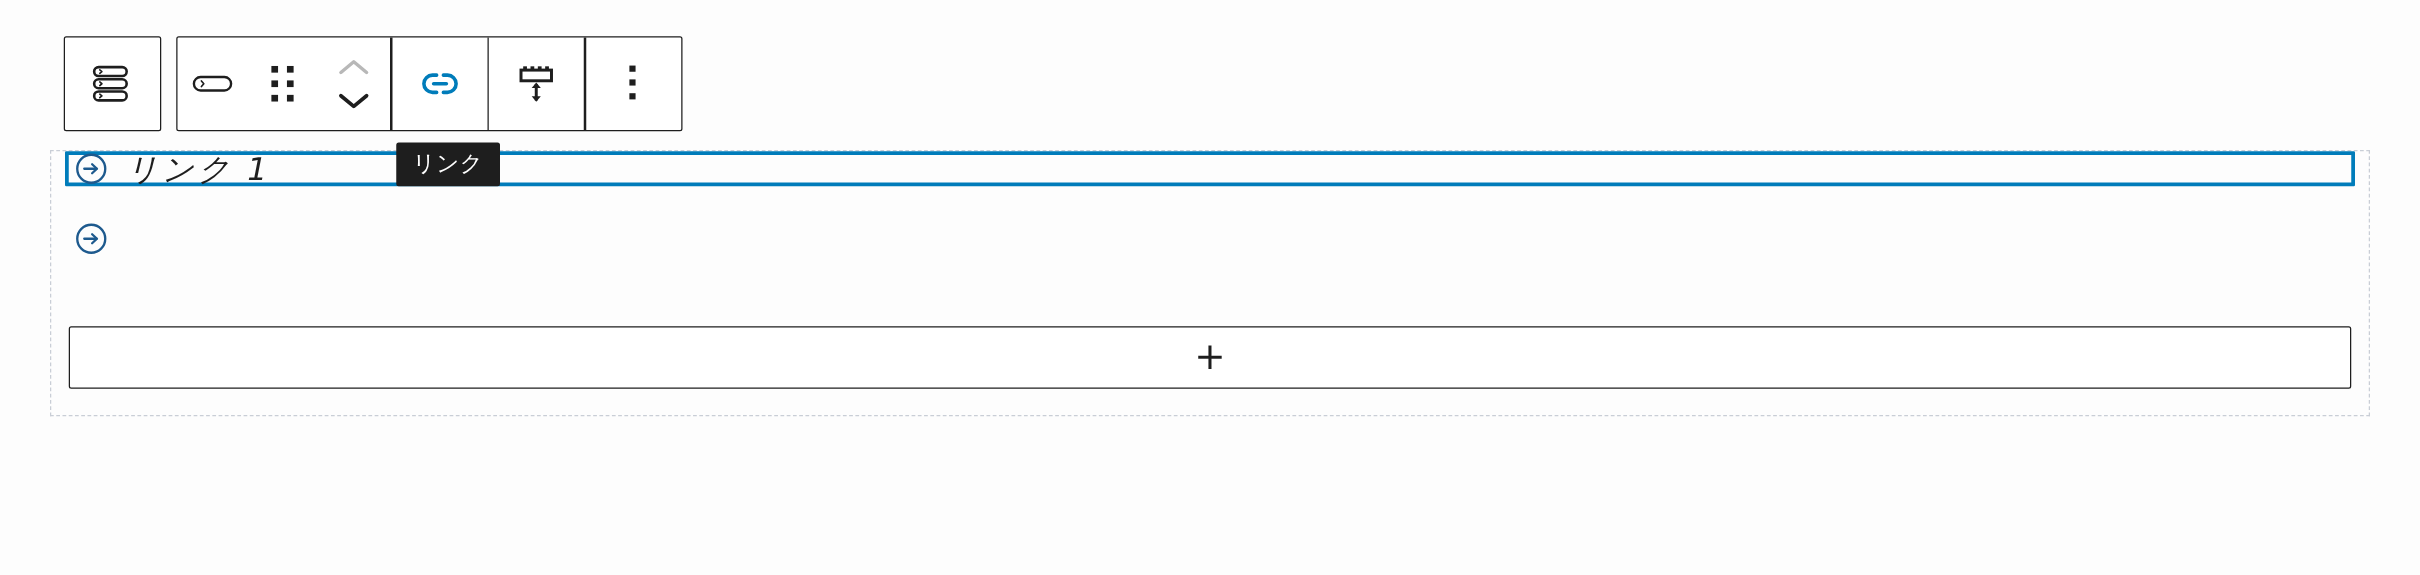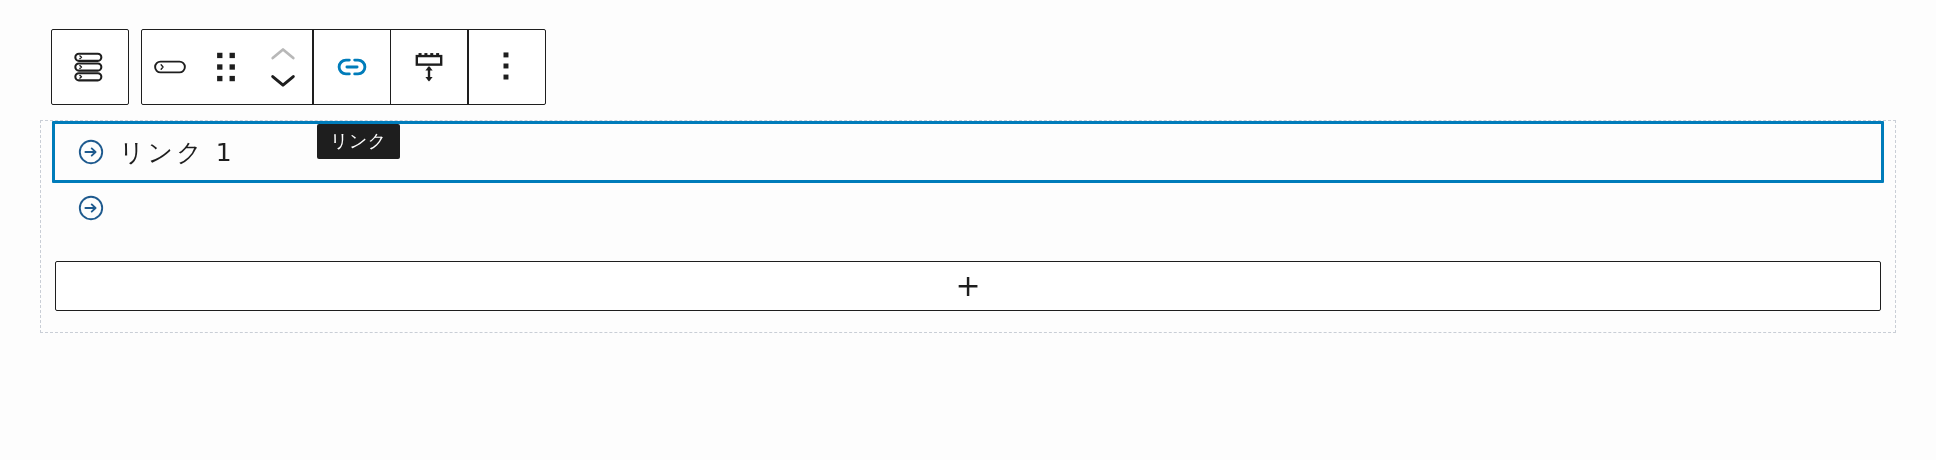--- a/index.html
+++ b/index.html
@@ -60,21 +60,21 @@
     align-items: center;
     justify-content: center;
     gap: 10px;
     cursor: pointer;
   }
 
   
   .tooltip {
     position: absolute;
     left: 317px;
-    top: 124px;
+    top: 114px;
     background: #1e1e1e;
     color: #ffffff;
     border-radius: 2px;
     padding: 8px 13px 9px 13px;
     font-size: 18px;
     line-height: 1;
     letter-spacing: 0.5px;
     white-space: nowrap;
     z-index: 40;
   }
@@ -87,25 +87,26 @@
     width: 1856px;
     height: 213px;
     border: 1px dashed #c9ced6;
     background: transparent;
   }
 
   .nav-item {
     position: absolute;
     left: 11px;
     width: 1832px;
-    height: 62px;
-    display: flex;
-    align-items: center;
-    padding-left: 22px;
+    height: 28px;
+    display: flex;
+    align-items: center;
+    padding-left: 4px;
     background: transparent;
+    font-style: italic;
   }
   .nav-item-1 { top: 0px; border: 3px solid #007cba; border-radius: 1px; }
   .nav-item-2 { top: 56px; border: 3px solid transparent; }
 
   .nav-item-label {
     font-size: 25px;
     color: #1e1e1e;
     letter-spacing: 3px;
     margin-left: 14px;
     font-family: "DejaVu Sans", "Liberation Sans", sans-serif;

